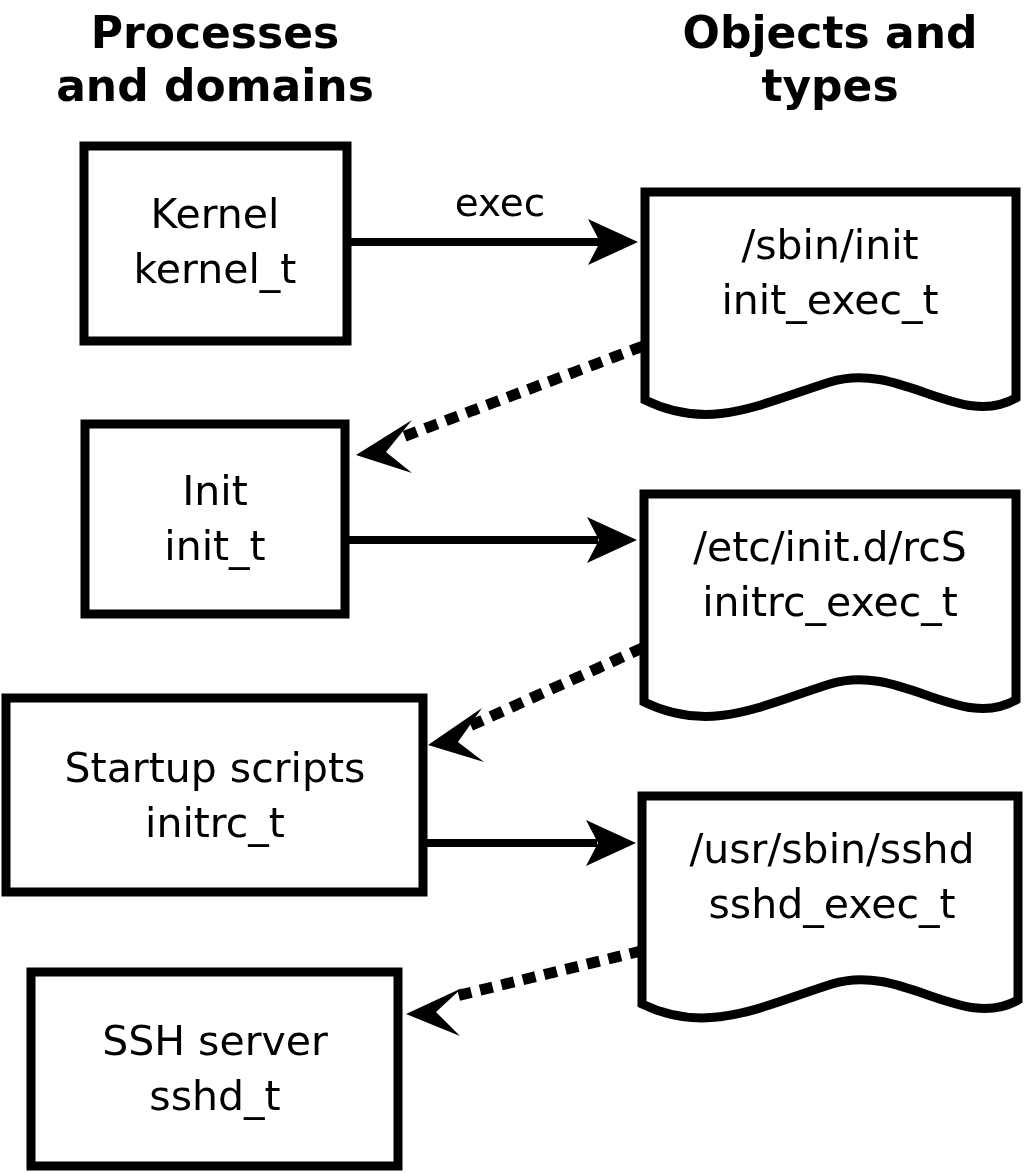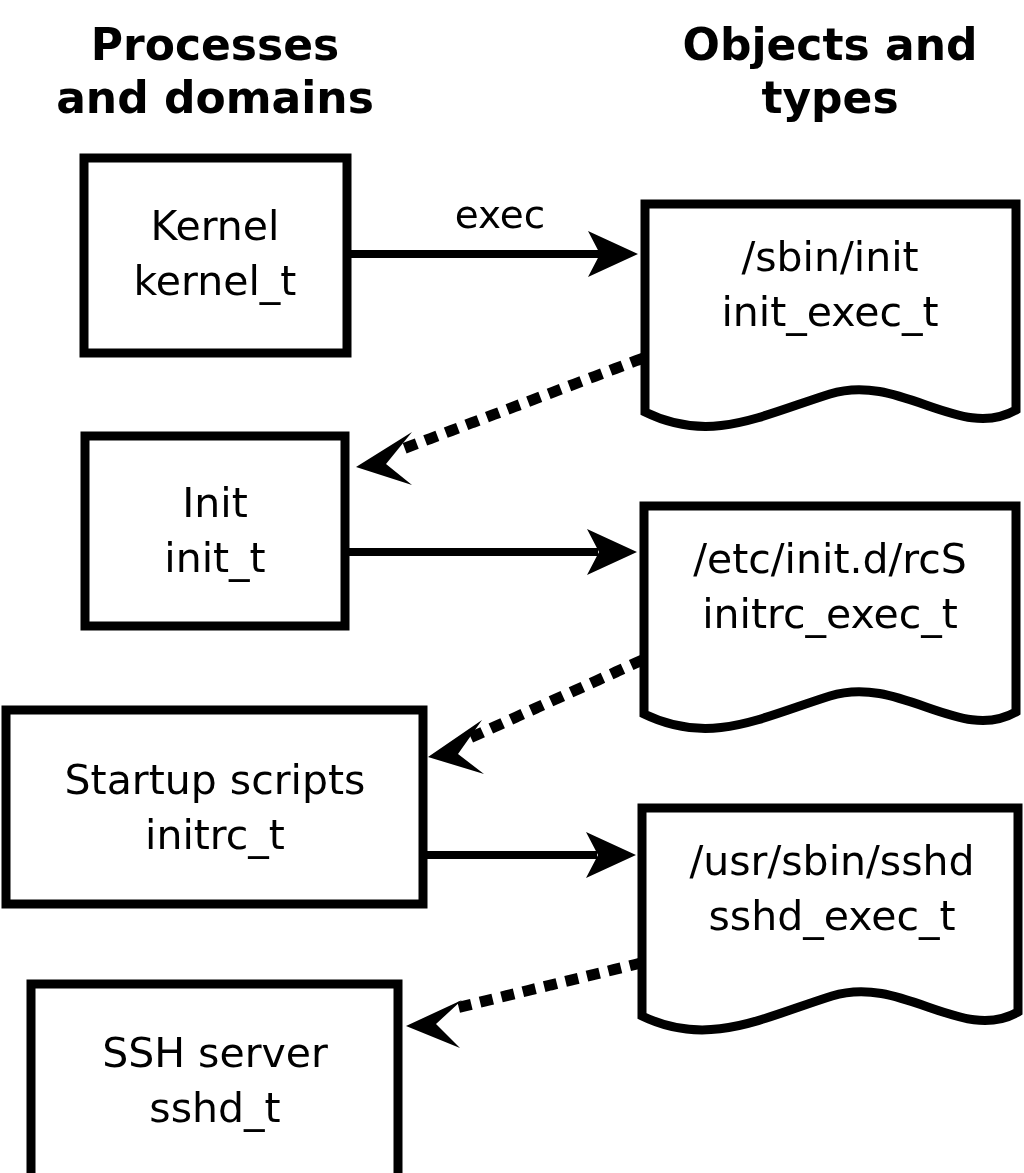--- a/index.html
+++ b/index.html
@@ -10,21 +10,20 @@
   body {
     width: 1024px;
     height: 1173px;
     font-family: "DejaVu Sans", sans-serif;
     overflow: hidden;
   }
   #diagram-root {
     position: relative;
     width: 1024px;
     height: 955px;
-    margin-top: 12px;
   }
   svg#diagram {
     display: block;
     width: 1024px;
     height: 1173px;
   }
   .col-title {
     font-family: "DejaVu Sans", sans-serif;
     font-weight: bold;
     font-size: 44px;

